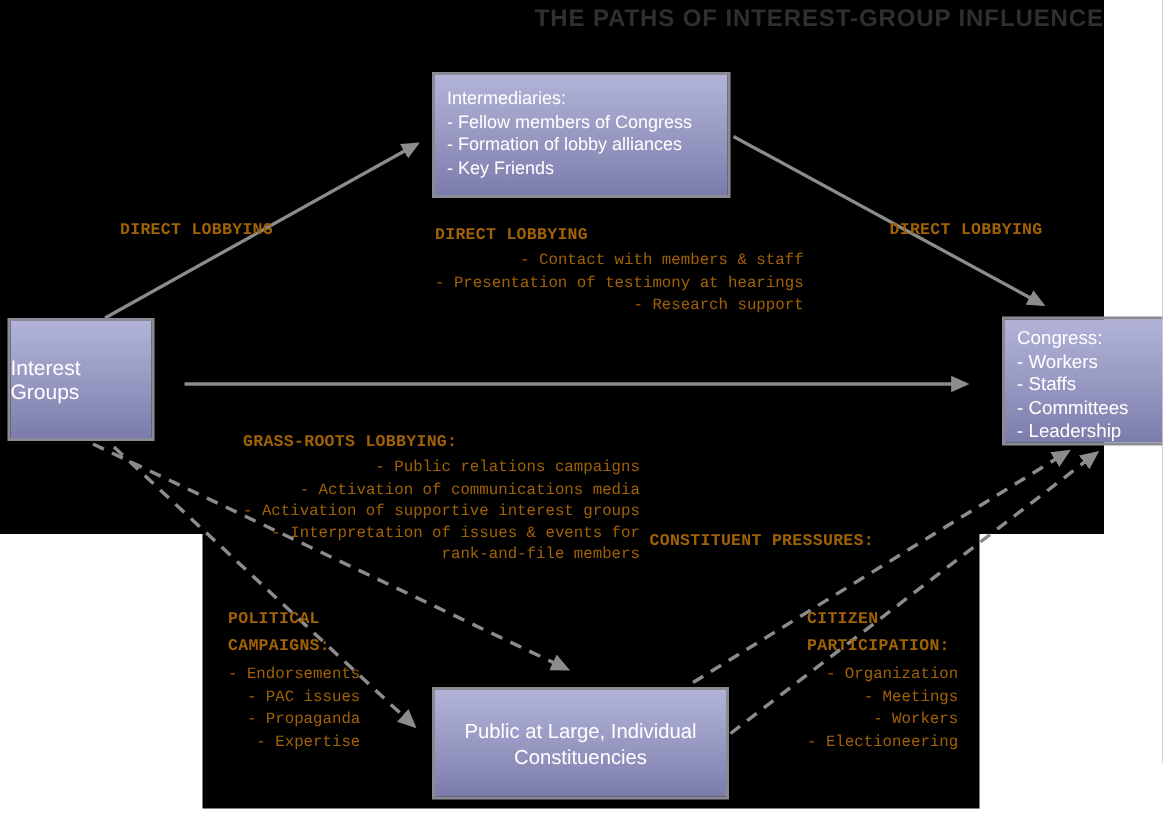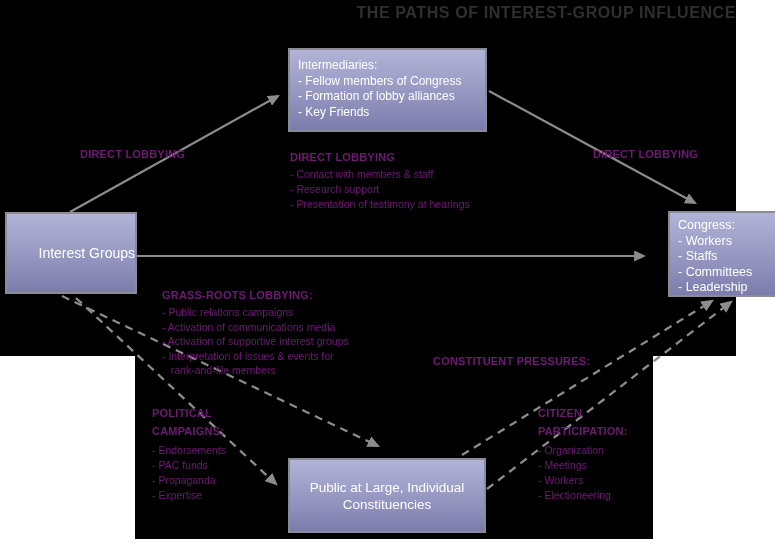--- a/index.html
+++ b/index.html
@@ -6,36 +6,36 @@
   .canvas{position:relative;width:775px;height:546px;background:#ffffff;overflow:hidden;
           font-family:"Liberation Sans",sans-serif;}
   .bg-top{position:absolute;left:0;top:0;width:736px;height:356px;background:#000;}
   .bg-bottom{position:absolute;left:135px;top:356px;width:518px;height:183px;background:#000;}
   .title{position:absolute;left:0;top:4px;width:736px;text-align:right;color:#2f2f2f;
          font-weight:bold;font-size:16px;letter-spacing:.6px;}
   svg.arrows{position:absolute;left:0;top:0;}
   .box{position:absolute;box-sizing:border-box;color:#fff;font-weight:normal;
        background:linear-gradient(180deg,#b2b3d7 0%,#9b9cc5 45%,#7b7cab 100%);
        border:2px solid #8b8b96;}
-  .box-interest{left:5px;top:212px;width:132px;height:82px;display:flex;align-items:center;
+  .box-interest{left:5px;top:212px;width:98px;height:82px;display:flex;align-items:center;
        justify-content:flex-end;font-size:14px;}
   .box-intermediaries{left:288px;top:48px;width:199px;height:84px;padding:8px 8px;
        font-size:12px;line-height:15.5px;}
   .box-congress{left:652px;top:211px;width:119px;height:86px;padding:5px 8px;
        font-size:12.5px;line-height:15.5px;margin-left:16px;}
   .box-public{left:288px;top:458px;width:198px;height:75px;display:flex;align-items:center;
        justify-content:center;text-align:center;font-size:13.5px;line-height:17px;}
   .box-public span{display:inline-block;width:172px;}
   .box .bline{display:block;}
-  .plabel{position:absolute;color:#701a75;}
+  .plabel{position:absolute;color:#a16207;font-family:Liberation Mono, monospace;}
   .phead{font-weight:bold;font-size:11px;line-height:13px;letter-spacing:.2px;}
   .phead2{font-weight:bold;font-size:11px;line-height:18px;letter-spacing:.2px;}
   .pitems{font-size:10.5px;line-height:15px;margin-top:3px;}
   .pitems.tight{line-height:14.5px;}
-  .pitems div{white-space:pre;}
+  .pitems div{white-space:pre;text-align:right;}
 </style>
 </head>
 <body>
 
 <div class="canvas">
 
   <div class="bg-top"></div>
   <div class="bg-bottom"></div>
 
   <svg class="arrows" width="775" height="546" viewBox="0 0 775 546">
@@ -79,22 +79,22 @@
   </div>
 
   <div class="plabel" style="left:80px;top:148px;">
     <div class="phead">DIRECT LOBBYING</div>
   </div>
 
   <div class="plabel" style="left:290px;top:151px;">
     <div class="phead">DIRECT LOBBYING</div>
     <div class="pitems">
       <div>- Contact with members &amp; staff</div>
+      <div>- Presentation of testimony at hearings</div>
       <div>- Research support</div>
-      <div>- Presentation of testimony at hearings</div>
     </div>
   </div>
 
   <div class="plabel" style="left:593px;top:148px;">
     <div class="phead">DIRECT LOBBYING</div>
   </div>
 
   <div class="plabel" style="left:162px;top:289px;">
     <div class="phead">GRASS-ROOTS LOBBYING:</div>
     <div class="pitems tight">
@@ -108,21 +108,21 @@
 
   <div class="plabel" style="left:433px;top:307px;margin-top:48px;">
     <div class="phead">CONSTITUENT PRESSURES:</div>
   </div>
 
   <div class="plabel" style="left:152px;top:404px;">
     <div class="phead2">POLITICAL</div>
     <div class="phead2">CAMPAIGNS:</div>
     <div class="pitems">
       <div>- Endorsements</div>
-      <div>- PAC funds</div>
+      <div>- PAC issues</div>
       <div>- Propaganda</div>
       <div>- Expertise</div>
     </div>
   </div>
 
   <div class="plabel" style="left:538px;top:404px;">
     <div class="phead2">CITIZEN</div>
     <div class="phead2">PARTICIPATION:</div>
     <div class="pitems">
       <div>- Organization</div>

